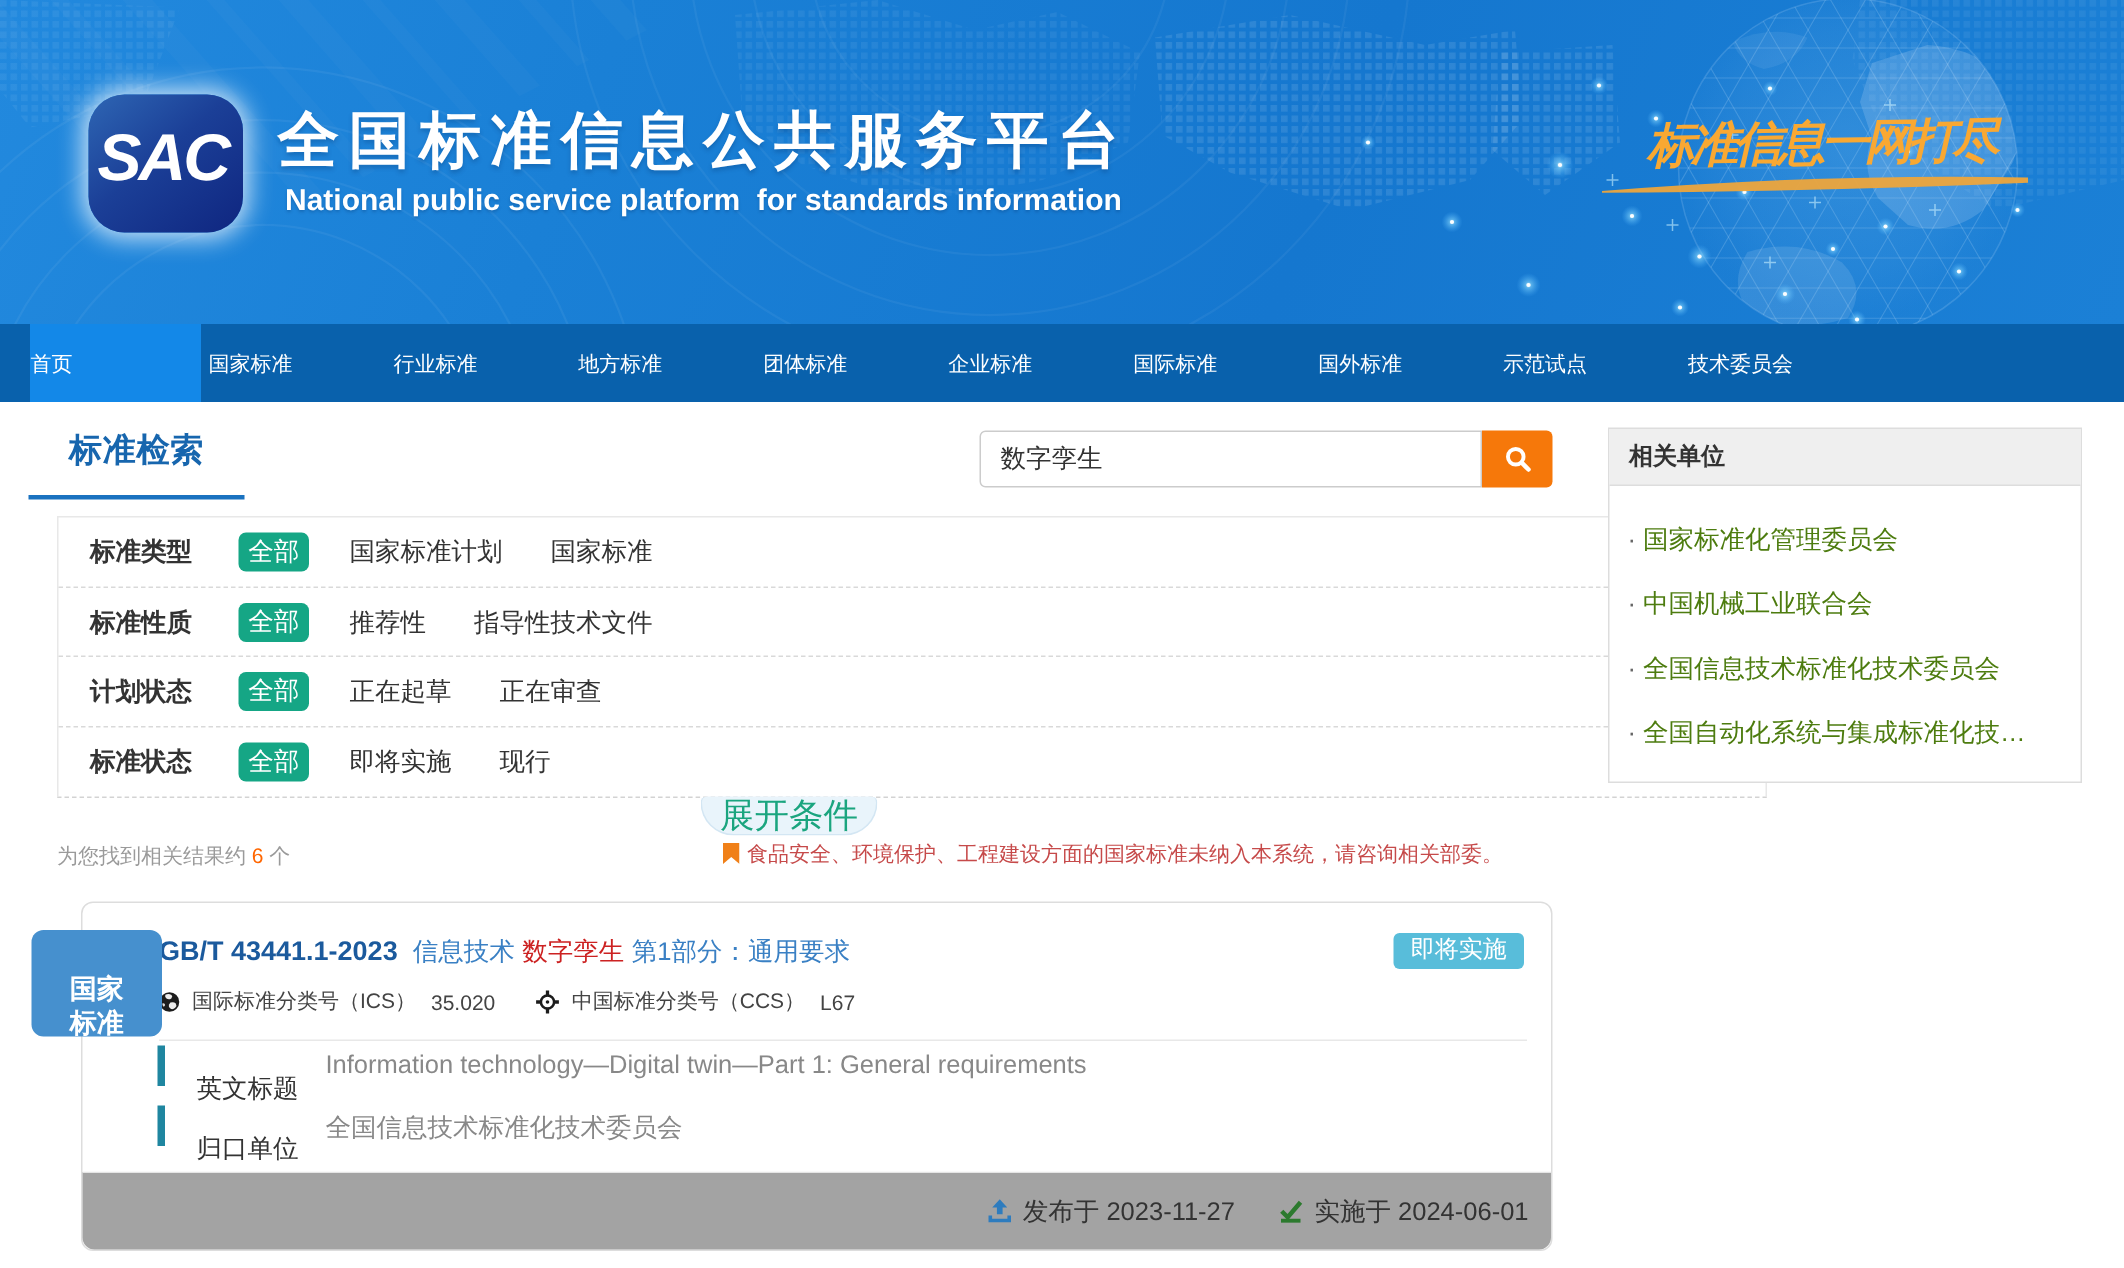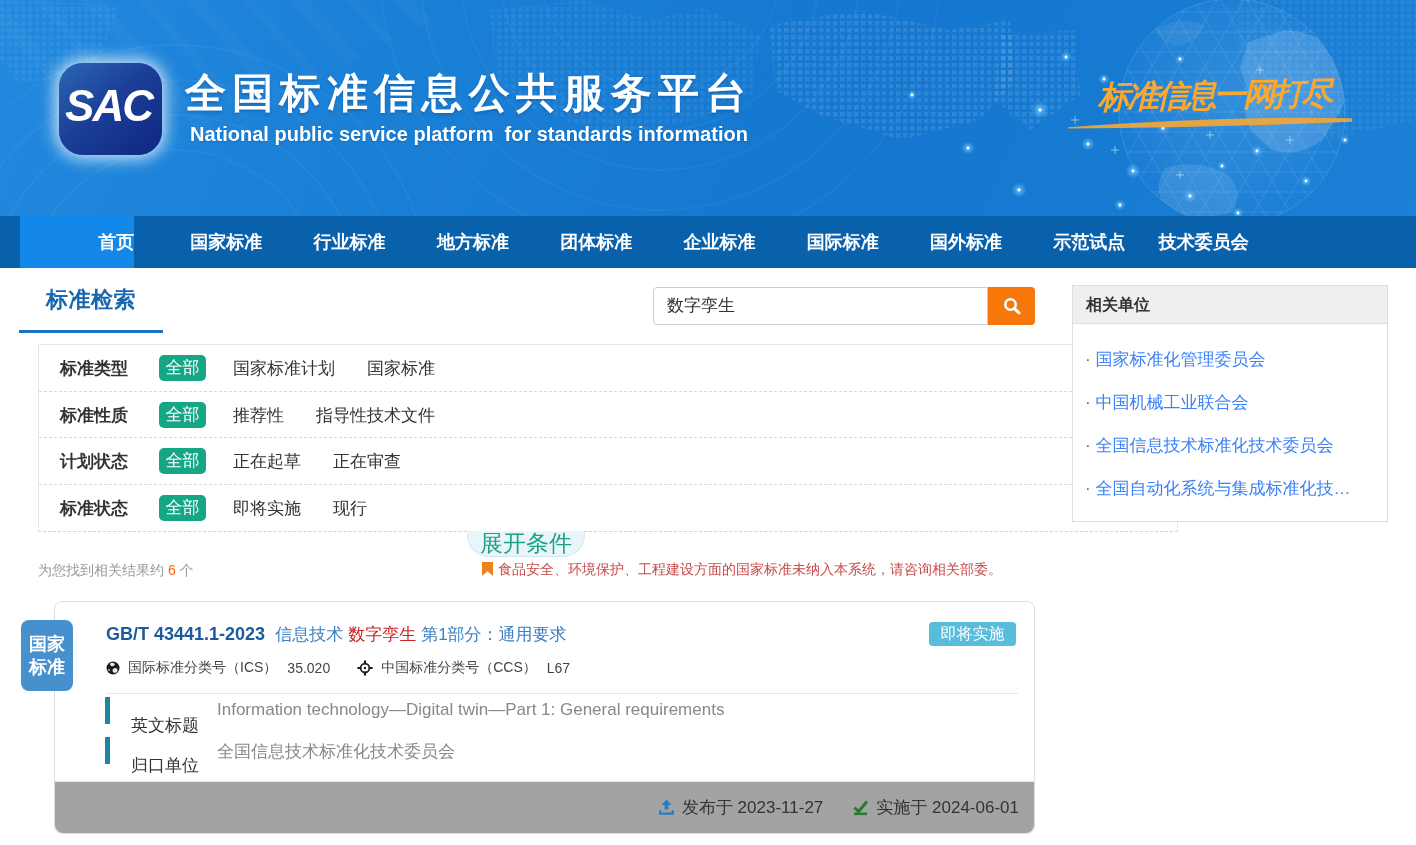--- a/index.html
+++ b/index.html
@@ -23,22 +23,22 @@
   color:#fff; font-weight:bold; font-size:41px; letter-spacing:6.3px;
   white-space:nowrap; text-shadow:0 2px 3px rgba(0,40,90,0.25); }
 .title-en { position:absolute; left:190px; top:123px; color:#fff;
   font-weight:bold; font-size:20px; letter-spacing:0px; white-space:nowrap;
   text-shadow:0 1px 2px rgba(0,40,90,0.25); }
 
 
 .nav { position:absolute; left:0; top:216px; width:1416px; height:52px;
   background:#0961ac; }
 .nav ul { list-style:none; display:flex; padding-left:15.7px; }
-.nav li { width:123.3px; height:52px; line-height:52px; text-align:right;
-  color:#fff; font-size:18px;font-weight:bold; }
+.nav li { width:123.3px; height:52px; line-height:52px; text-align:left;
+  color:#fff; font-size:14px; }
 .nav li.active div { width:114px; height:52px; margin:0 auto; background:#1388e8; }
 
 
 .main { width:1416px; }
 
 .tab-t { position:absolute; left:46px; top:285px; font-size:22px; font-weight:bold;
   color:#1766ae; letter-spacing:0.5px; }
 .tab-u { position:absolute; left:19px; top:330px; width:144px; height:3px; background:#1a72c0; }
 
 .sbox { position:absolute; left:653px; top:287px; width:335px; height:38px;
@@ -68,23 +68,23 @@
   text-align:center; line-height:24px; z-index:5; }
 
 .found { position:absolute; left:38px; top:562px; font-size:14px; color:#9a9a9a; }
 .found b { color:#f60; font-weight:normal; }
 .warn { position:absolute; left:482px; top:561px; font-size:14px; color:#c64a4a; }
 .warn svg { vertical-align:-2px; margin-right:5px; }
 
 
 .card { position:absolute; left:54px; top:601px; width:981px; height:233px;
   border:1px solid #ddd; border-radius:8px; background:#fff; }
-.badge { position:absolute; left:-34px; top:18px; width:52px; height:71px;
+.badge { position:absolute; left:-34px; top:18px; width:87px; height:71px;
   background:#4690ce; border-radius:8px; color:#fff; font-weight:bold;
-  font-size:18px; text-align:center; line-height:23px; padding-top:13px; z-index:2; }
+  font-size:18px; text-align:center; line-height:23px; padding-top:28px; z-index:2; }
 .c-title { position:absolute; left:51px; top:21px; font-size:18px; white-space:nowrap; }
 .c-title .b1, .c-title .rd { font-size:17px; }
 .c-title .no { font-weight:bold; color:#1b5a9d; }
 .c-title .b1 { color:#3a80c4; }
 .c-title .rd { color:#c22; }
 .c-tag { position:absolute; right:18px; top:20px; width:87px; height:24px;
   background:#58bdda; border-radius:4px; color:#fff; font-size:16px;
   text-align:center; line-height:24px; }
 .c-meta { position:absolute; left:51px; top:57px; font-size:14px; color:#444;
   display:flex; align-items:center; }
@@ -99,21 +99,21 @@
   color:#333; }
 .c-foot .fi { display:flex; align-items:center; }
 .c-foot svg { margin-right:7px; }
 
 
 .side { position:absolute; left:1072px; top:285px; width:316px; height:237px;
   border:1px solid #ddd; background:#fff; }
 .side .sh { height:38px; background:#efefef; border-bottom:1px solid #ddd;
   line-height:38px; padding-left:13px; font-size:16px; font-weight:bold; color:#333; }
 .side ul { list-style:none; padding:26px 14px 0 12px; }
-.side li { font-size:17px; color:#3b82f6; margin-bottom:23px; line-height:20px; white-space:nowrap;
+.side li { font-size:17px; color:#4d7c0f; margin-bottom:23px; line-height:20px; white-space:nowrap;
   overflow:hidden; }
 .side li:before { content:"· "; color:#666; }
 </style>
 </head>
 <body>
 <div id="page">
 
 <div class="header">
   <svg class="hdr-svg" width="1416" height="216" viewBox="0 0 1416 216">
         <defs>

